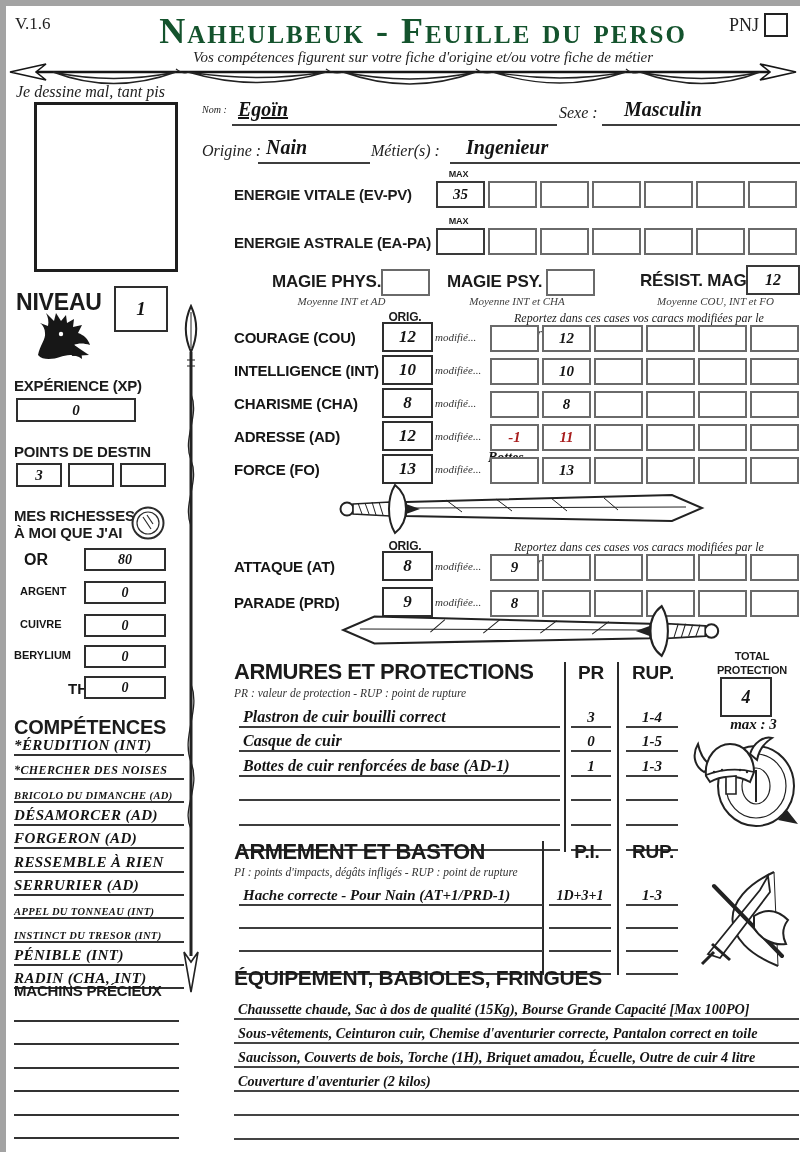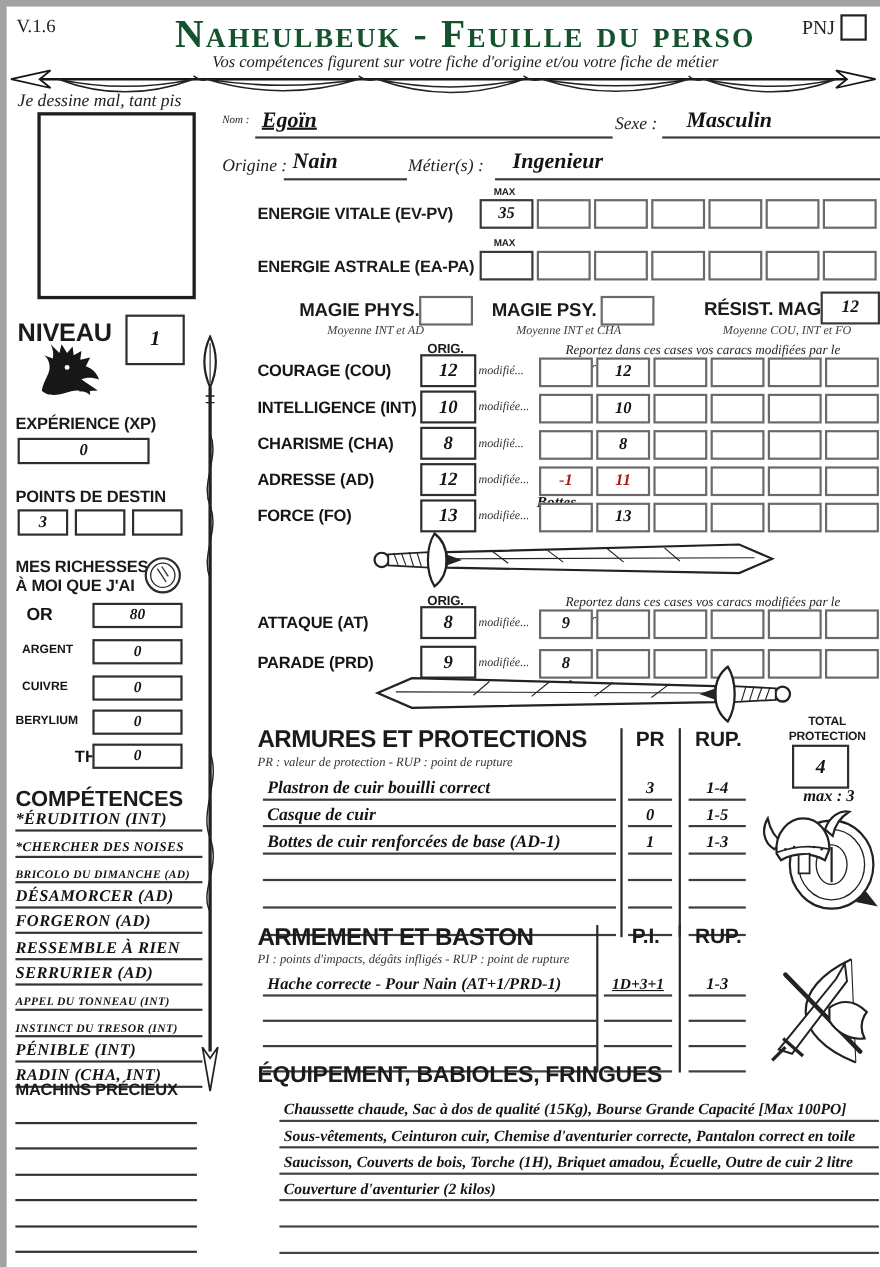--- a/index.html
+++ b/index.html
@@ -33,24 +33,24 @@
   .b0{left:484px}.b1{left:536px}.b2{left:588px}.b3{left:640px}.b4{left:692px}.b5{left:744px}
   .e0{left:430px}.e1{left:482px}.e2{left:534px}.e3{left:586px}.e4{left:638px}.e5{left:690px}.e6{left:742px}
   .st-b.top2{top:3px;}
   
   .trow{position:relative;height:24.6px;}
   .trow2{position:relative;height:23px;}
   .t-name{position:absolute;left:233px;width:317px;bottom:0;font-size:16px;padding-left:4px;}
   .t-pr{position:absolute;left:565px;width:40px;bottom:0;text-align:center;font-size:15px;}
   .t-rup{position:absolute;left:620px;width:52px;bottom:0;text-align:center;font-size:15px;}
   .t-name2{position:absolute;left:233px;width:300px;bottom:0;font-size:15px;padding-left:4px;}
-  .t-pi{position:absolute;left:543px;width:62px;bottom:0;text-align:center;font-size:14px;text-decoration:underline;}
+  .t-pi{position:absolute;left:543px;width:62px;bottom:0;text-align:center;font-size:14px;}
   
   .eqrow{height:22px;border-bottom:2px solid #444;font-size:14.2px;padding-left:4px;white-space:nowrap;
-         display:flex;align-items:flex-end;margin-left:20px;}
+         display:flex;align-items:flex-end;}
   .citem{height:21.3px;border-bottom:2px solid #333;display:flex;align-items:flex-end;letter-spacing:.4px;white-space:nowrap;}
   .cbig{font-size:15px;}.cmed{font-size:12px;}.csml{font-size:10.5px;}
   .mline{height:21.5px;border-bottom:2px solid #333;}
   .moneyrow .mlabel{position:absolute;font-weight:700;}
   svg{display:block;}
 </style>
 </head>
 <body>
 
 <div class="page">
@@ -407,20 +407,20 @@
     <line x1="22" y1="76" x2="40" y2="92" stroke="#222" stroke-width="3"></line>
     <line x1="12" y1="96" x2="24" y2="84" stroke="#222" stroke-width="3"></line>
     <line x1="24" y1="18" x2="92" y2="88" stroke="#222" stroke-width="4" stroke-linecap="round"></line>
     <path d="M64,48 C76,40 88,42 98,52 C92,60 92,68 96,76 C82,78 70,70 64,60 Z" fill="#fff" stroke="#222" stroke-width="2"></path>
   </svg>
 
   <div class="abs disp" style="left:228px;top:960px;font-size:21px;letter-spacing:-.3px;">ÉQUIPEMENT, BABIOLES, FRINGUES</div>
   <div class="abs" style="left:228px;top:990px;width:565px;">
     <div class="eqrow hand">Chaussette chaude, Sac à dos de qualité (15Kg), Bourse Grande Capacité [Max 100PO]</div>
     <div class="eqrow hand">Sous-vêtements, Ceinturon cuir, Chemise d'aventurier correcte, Pantalon correct en toile</div>
-    <div class="eqrow hand">Saucisson, Couverts de bois, Torche (1H), Briquet amadou, Écuelle, Outre de cuir 2 litre</div>
+    <div class="eqrow hand">Saucisson, Couverts de bois, Torche (1H), Briquet amadou, Écuelle, Outre de cuir 4 litre</div>
     <div class="eqrow hand">Couverture d'aventurier (2 kilos)</div>
     <div class="eqrow hand"></div>
     <div class="eqrow hand"></div>
     <div class="eqrow hand"></div>
   </div>
 
 </div>
 
 </body></html>

